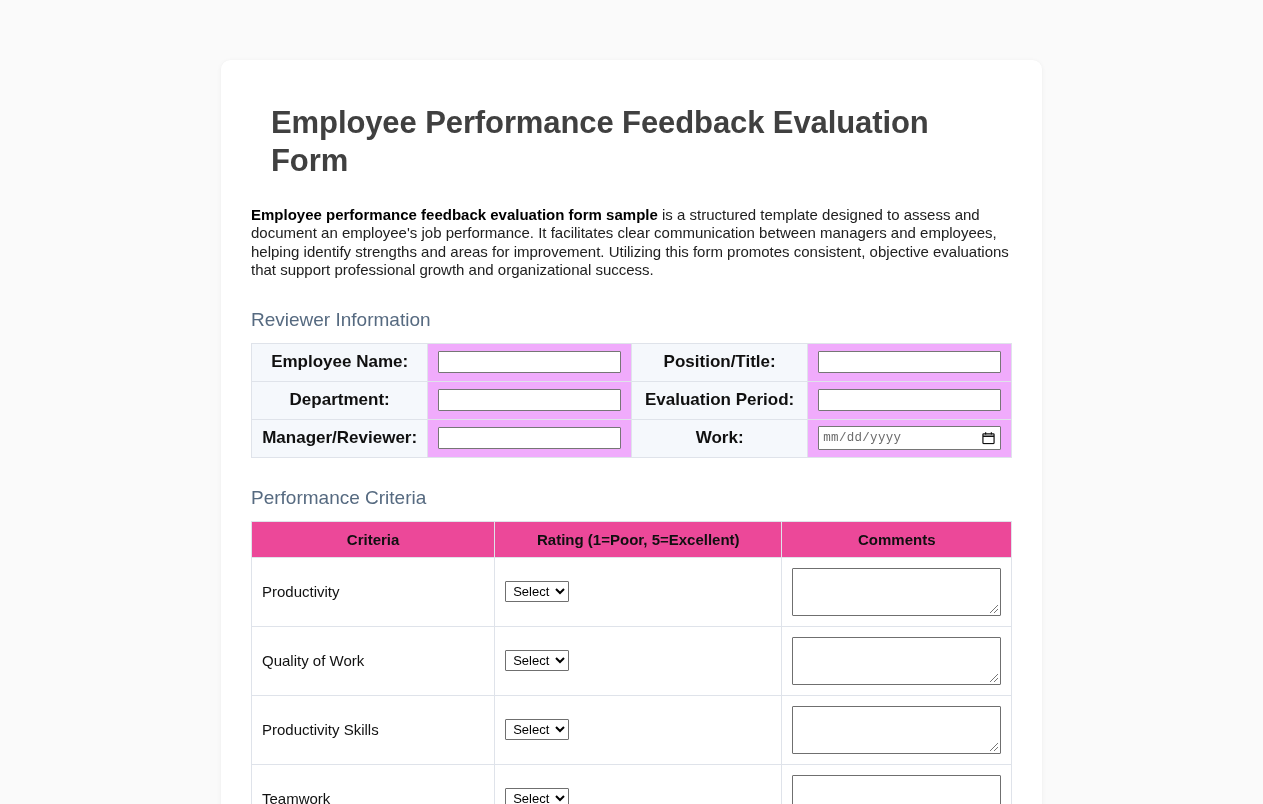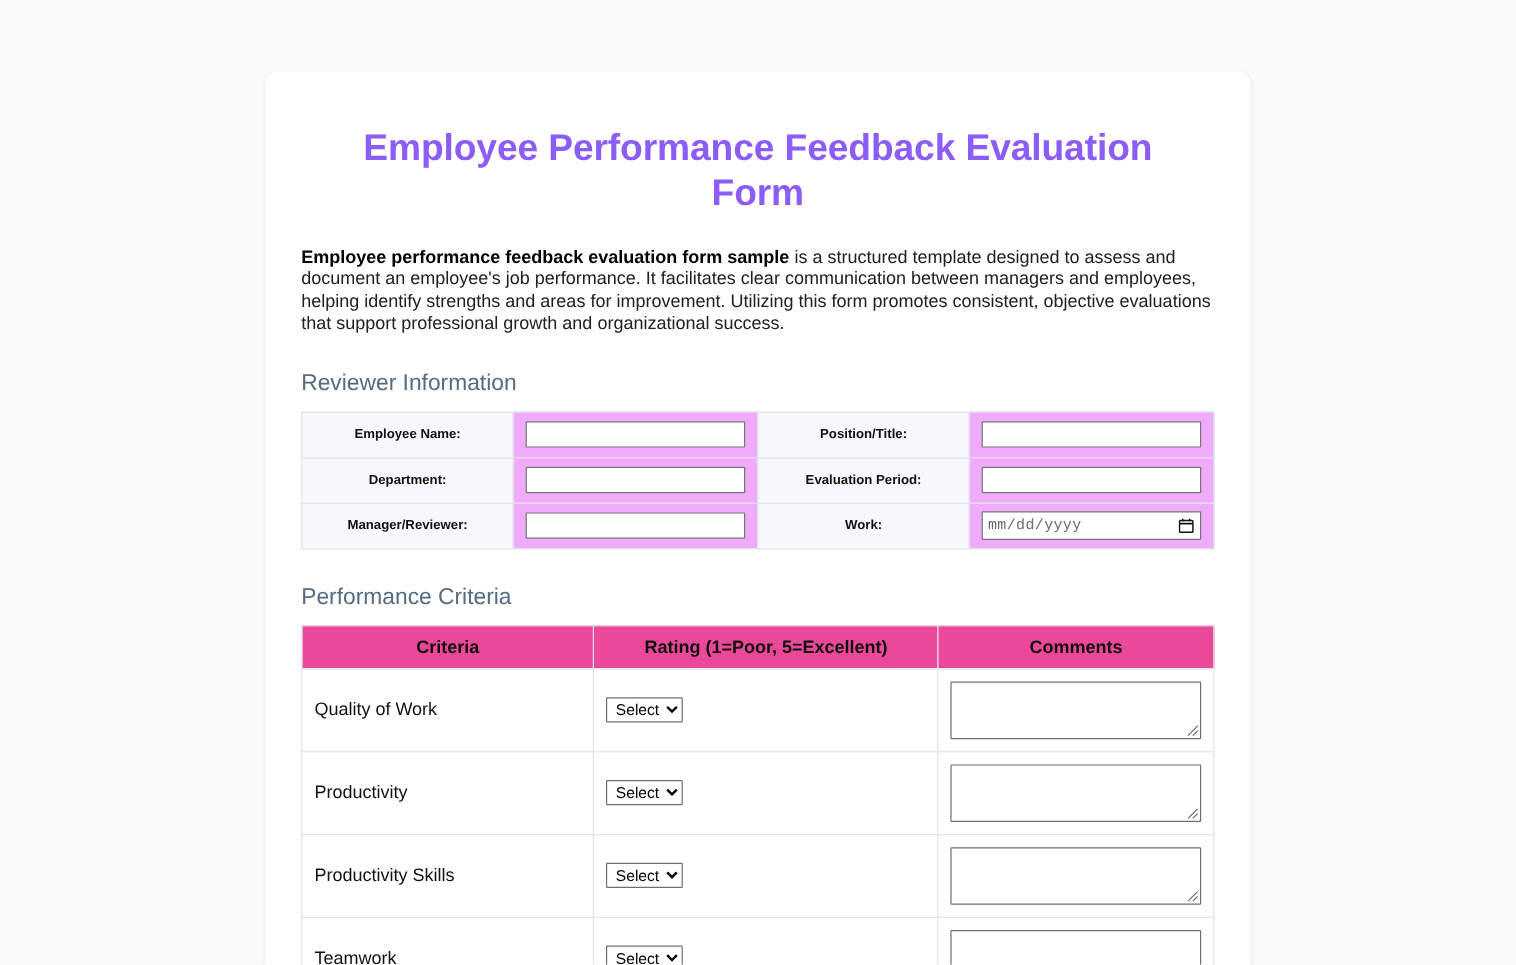--- a/index.html
+++ b/index.html
@@ -32,22 +32,21 @@
     box-shadow: 0 1px 5px rgba(0,0,0,0.055), 0 0 1px rgba(0,0,0,0.04);
     padding: 30px 30px 40px 30px;
   }
 
   #form-title {
     margin: 0;
     padding: 14px 20px 0 20px;
     font-size: 31px;
     line-height: 38px;
     font-weight: bold;
-    color: #8b5cf6;
-    text-align: center;
+    color: #404040;
     letter-spacing: -0.1px;
   }
 
   #intro {
     margin: 26px 0 0 0;
     font-size: 15px;
     line-height: 18.4px;
     color: #202020;
     text-align: left;
   }
@@ -73,21 +72,21 @@
   }
 
   
   #employee-info-table col.c-label { width: 23.2%; }
   #employee-info-table col.c-input { width: 26.8%; }
 
   #employee-info-table td.label-cell {
     background: #f5f8fc;
     text-align: center;
     font-weight: bold;
-    font-size: 11px;
+    font-size: 17px;
     color: #101010;
     height: 38px;
     padding: 6px 8px;
   }
   #employee-info-table td.input-cell {
     background: #f0abfc;
     padding: 6px 10px;
     height: 38px;
   }
 
@@ -262,37 +261,37 @@
       </colgroup>
       <thead>
         <tr>
           <th>Criteria</th>
           <th>Rating (1=Poor, 5=Excellent)</th>
           <th>Comments</th>
         </tr>
       </thead>
       <tbody>
         <tr>
-          <td class="criteria-name">Quality of Work</td>
+          <td class="criteria-name">Productivity</td>
           <td class="rating-cell">
             <select class="rating-select">
               <option>Select</option>
             </select>
           </td>
           <td class="comment-cell">
             <div class="textarea-box">
               <svg class="resize-grip" viewBox="0 0 10 10">
                 <line x1="9" y1="1" x2="1" y2="9" stroke="#666" stroke-width="0.9"></line>
                 <line x1="9" y1="5" x2="5" y2="9" stroke="#666" stroke-width="0.9"></line>
               </svg>
             </div>
           </td>
         </tr>
         <tr>
-          <td class="criteria-name">Productivity</td>
+          <td class="criteria-name">Quality of Work</td>
           <td class="rating-cell">
             <select class="rating-select">
               <option>Select</option>
             </select>
           </td>
           <td class="comment-cell">
             <div class="textarea-box">
               <svg class="resize-grip" viewBox="0 0 10 10">
                 <line x1="9" y1="1" x2="1" y2="9" stroke="#666" stroke-width="0.9"></line>
                 <line x1="9" y1="5" x2="5" y2="9" stroke="#666" stroke-width="0.9"></line>

